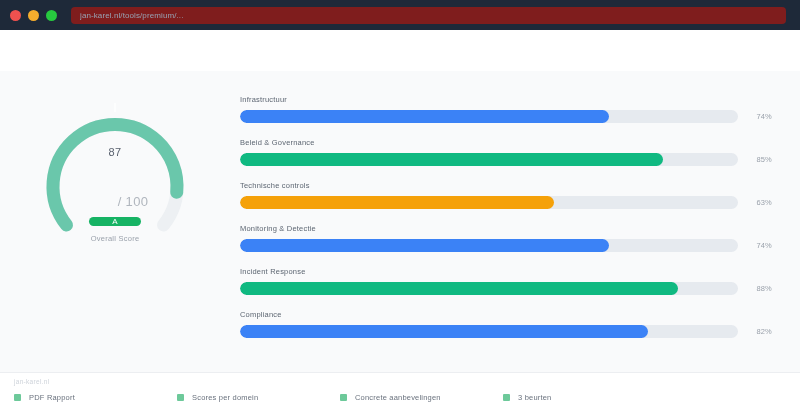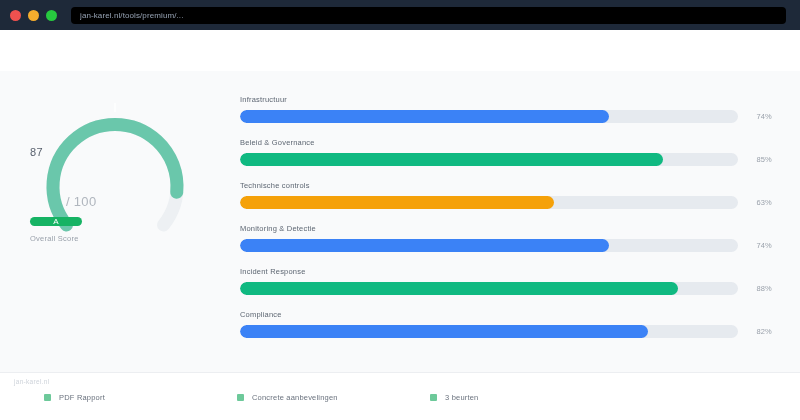--- a/index.html
+++ b/index.html
@@ -23,21 +23,21 @@
     display: flex; align-items: center;
     padding: 0 10px;
   }
   .lights { display: flex; gap: 7px; margin-right: 14px; }
   .light { width: 11px; height: 11px; border-radius: 50%; }
   .light.red { background: #f0514f; }
   .light.amber { background: #f5ad2d; }
   .light.green { background: #27c93f; }
   .urlbar {
     flex: 1; height: 17px;
-    background: #000000;
+    background: #7f1d1d;
     border-radius: 4px;
     display: flex; align-items: center;
     padding: 0 9px;
     margin-right: 4px;
     text-align: right;
   }
   .urlbar span {
     font-size: 8px;
     color: #97a3b4;
     letter-spacing: .1px;
@@ -86,20 +86,21 @@
   }
   .gauge-wrap {
     position: relative;
     width: 170px; height: 150px;
   }
   .gauge-wrap svg { display: block; }
   .gauge-center {
     position: absolute; left: 0; top: 0;
     width: 170px; height: 150px;
     display: flex; flex-direction: column;
+    align-items: center;
   }
   .gauge-score {
     margin-top: 53px;
     font-size: 11px;
     color: #59616e;
     letter-spacing: .3px;
   }
   .gauge-outof {
     margin-top: 36px;
     font-size: 13px;
@@ -171,21 +172,20 @@
     margin-bottom: 8px;
   }
   .footer-items {
     display: flex;
     align-items: center;
   }
   .footer-item {
     display: flex; align-items: center;
     gap: 8px;
     width: 163px;
-    margin-left: 30px;
   }
   .fi-icon {
     width: 7px; height: 7px;
     background: #6dc99a;
     border-radius: 1px;
     flex: none;
   }
   .fi-label {
     font-size: 7.5px;
     color: #6a727e;
@@ -288,20 +288,24 @@
 
   <div class="footer">
     <div class="footer-brand">jan-karel.nl</div>
     <div class="footer-items">
         <div class="footer-item">
           <span class="fi-icon" style="background: rgb(109, 201, 154);"></span>
           <span class="fi-label">PDF Rapport</span>
         </div>
         <div class="footer-item">
           <span class="fi-icon" style="background: rgb(109, 201, 154);"></span>
+          <span class="fi-label">Scores per domein</span>
+        </div>
+        <div class="footer-item">
+          <span class="fi-icon" style="background: rgb(109, 201, 154);"></span>
           <span class="fi-label">Concrete aanbevelingen</span>
         </div>
         <div class="footer-item">
           <span class="fi-icon" style="background: rgb(109, 201, 154);"></span>
           <span class="fi-label">3 beurten</span>
         </div>
       </div>
   </div>
 
 </div>

